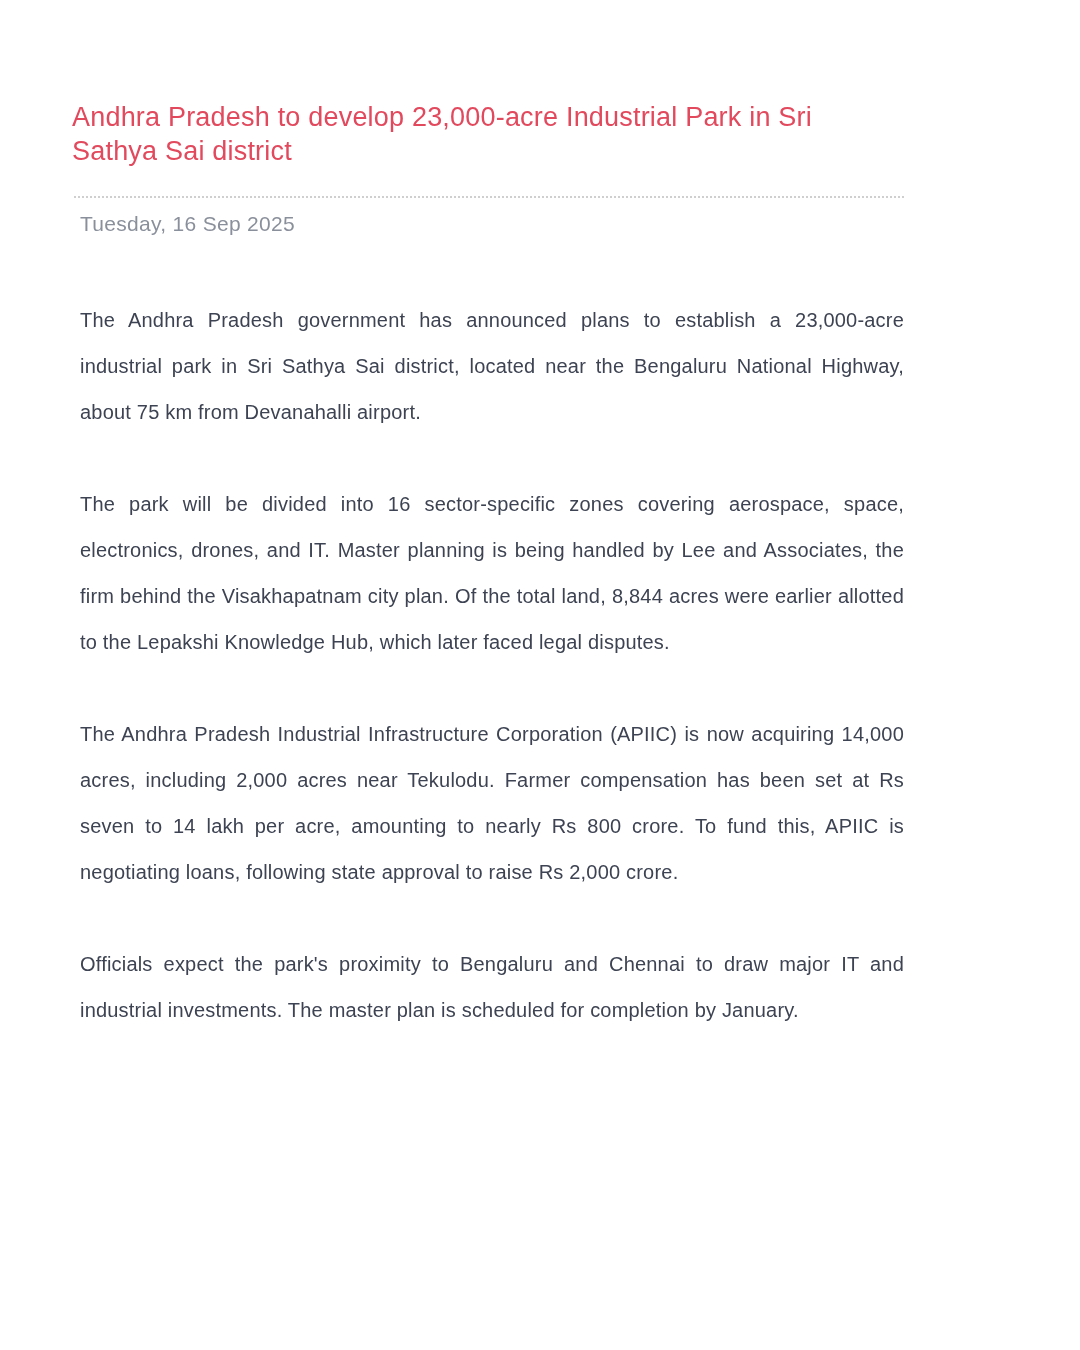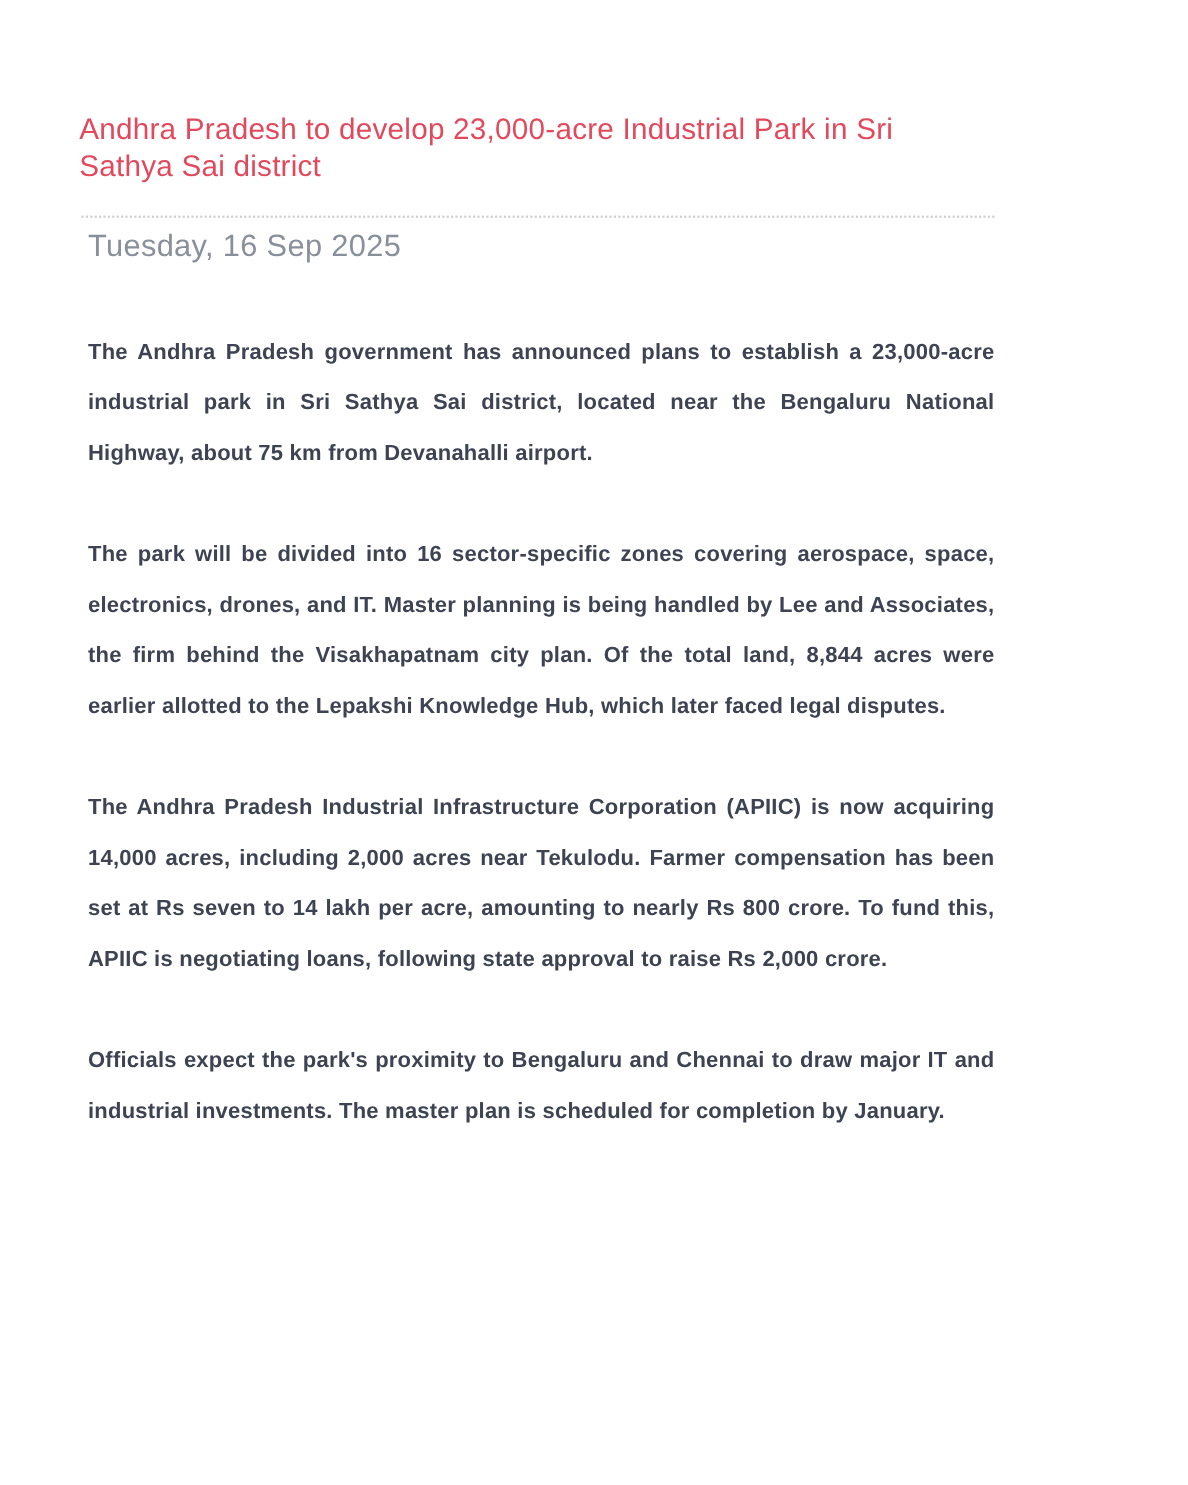--- a/index.html
+++ b/index.html
@@ -32,34 +32,34 @@
     display: block;
   }
   .divider {
     border: 0;
     border-top: 2px dotted #cfcfcf;
     margin: 0 0 0 -6px;
     height: 0;
   }
   .article-date {
     padding-top: 13px;
-    font-size: 28px;
+    font-size: 21px;
     line-height: 26px;
     font-weight: 500;
     color: #8a909b;
     letter-spacing: 0.3px;
   }
   .article-body {
     margin-top: 60px;
   }
   .article-body p {
     margin: 0 0 46px 0;
     font-size: 20px;
     line-height: 46px;
-    font-weight: 700;
+    font-weight: 400;
     color: #3d4352;
     text-align: justify;
     text-justify: inter-word;
     letter-spacing: 0.2px;
   }
 </style>
 </head>
 <body>
 
 <div class="page">

